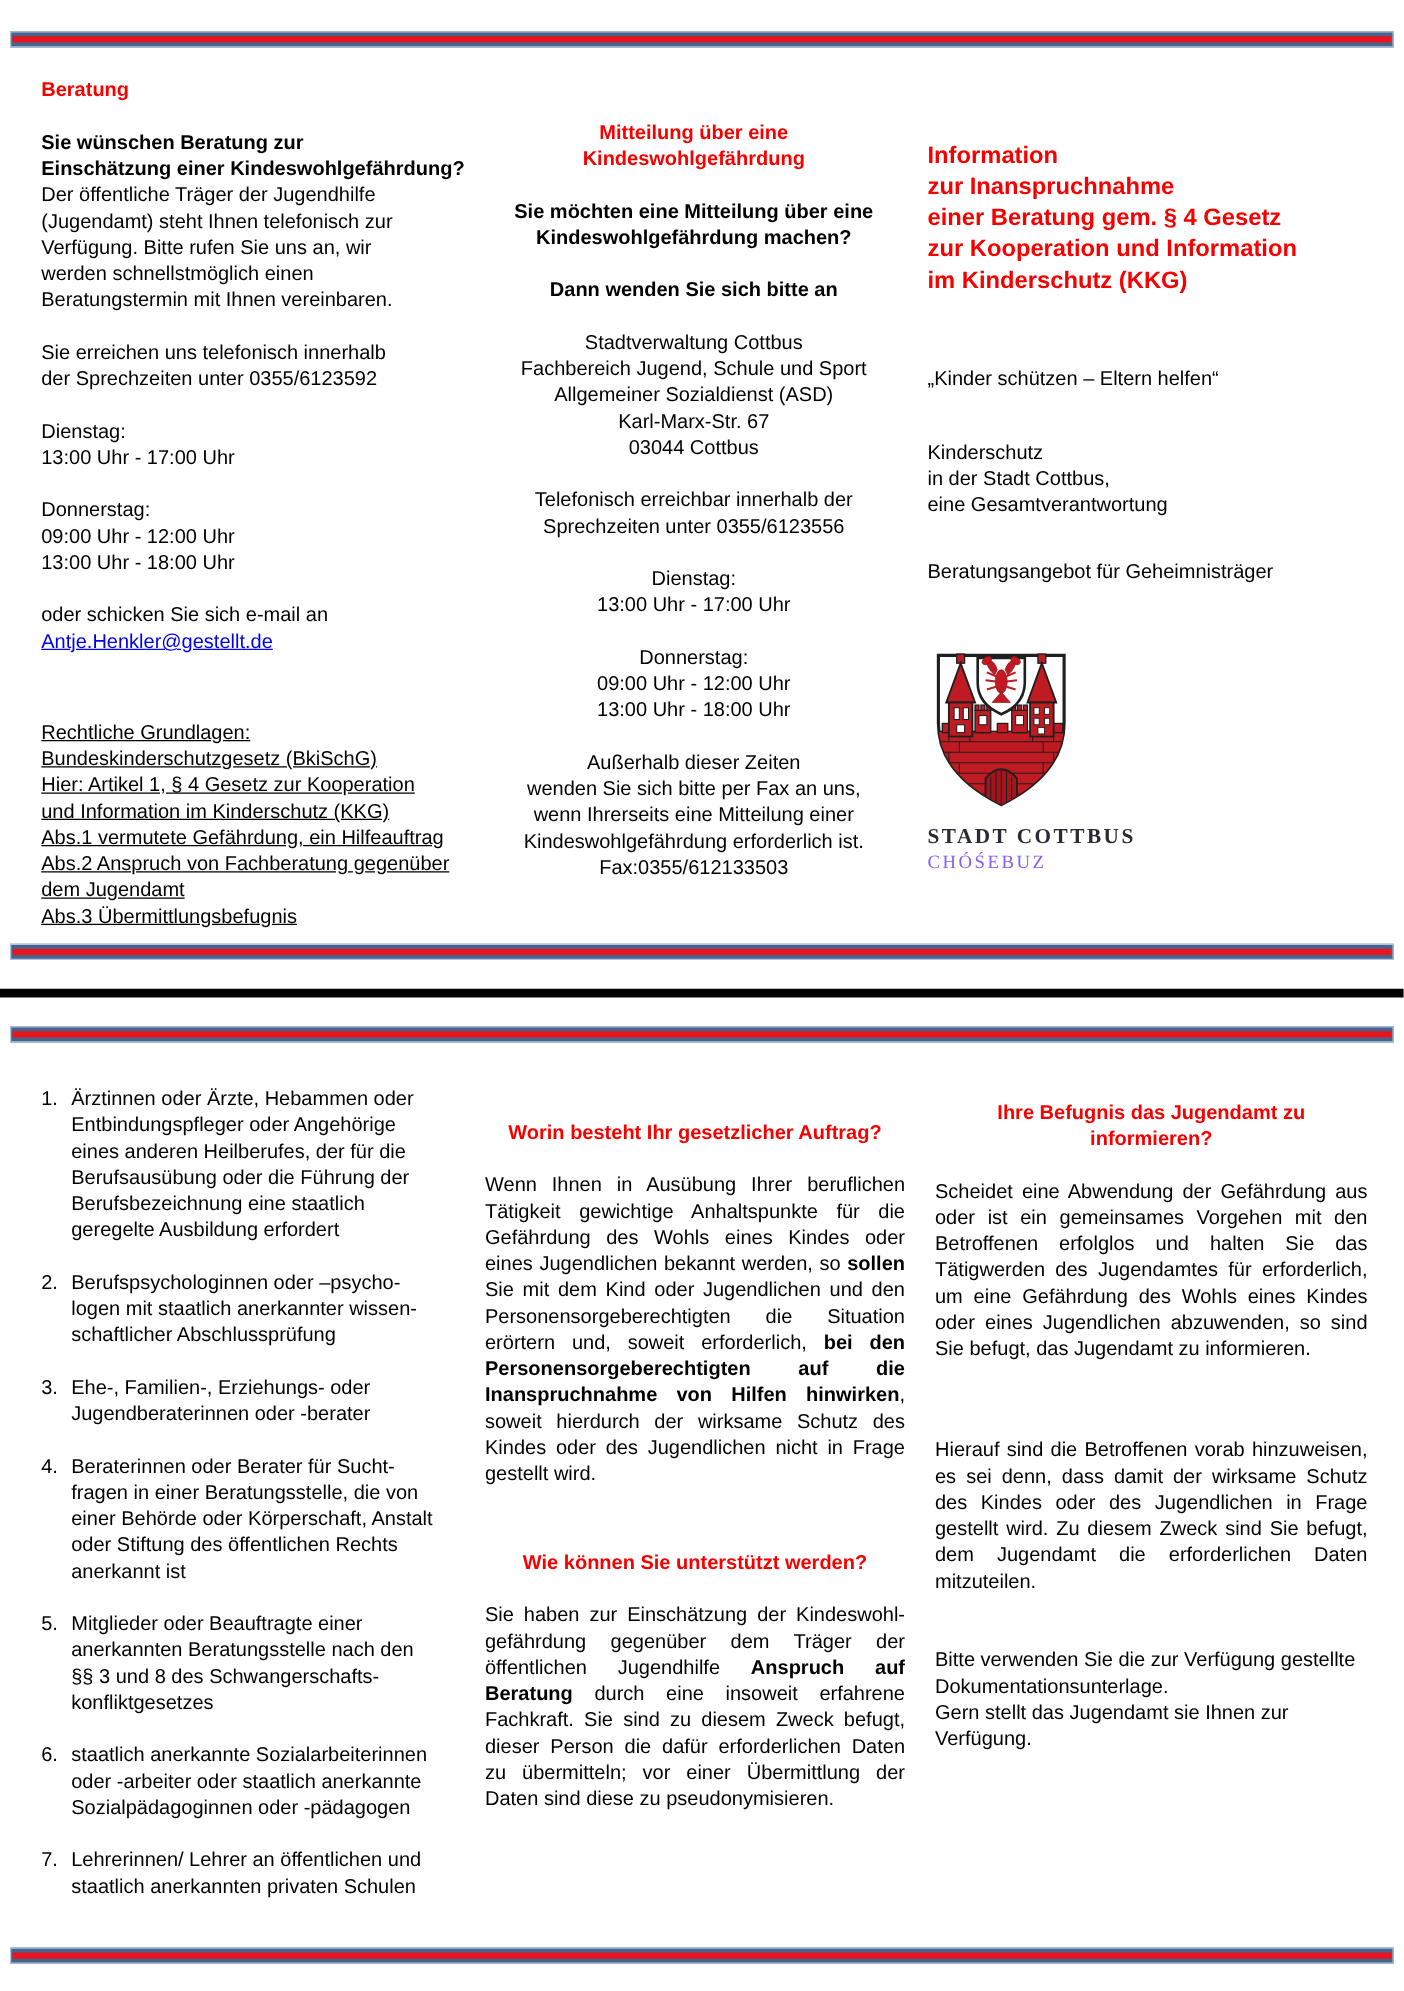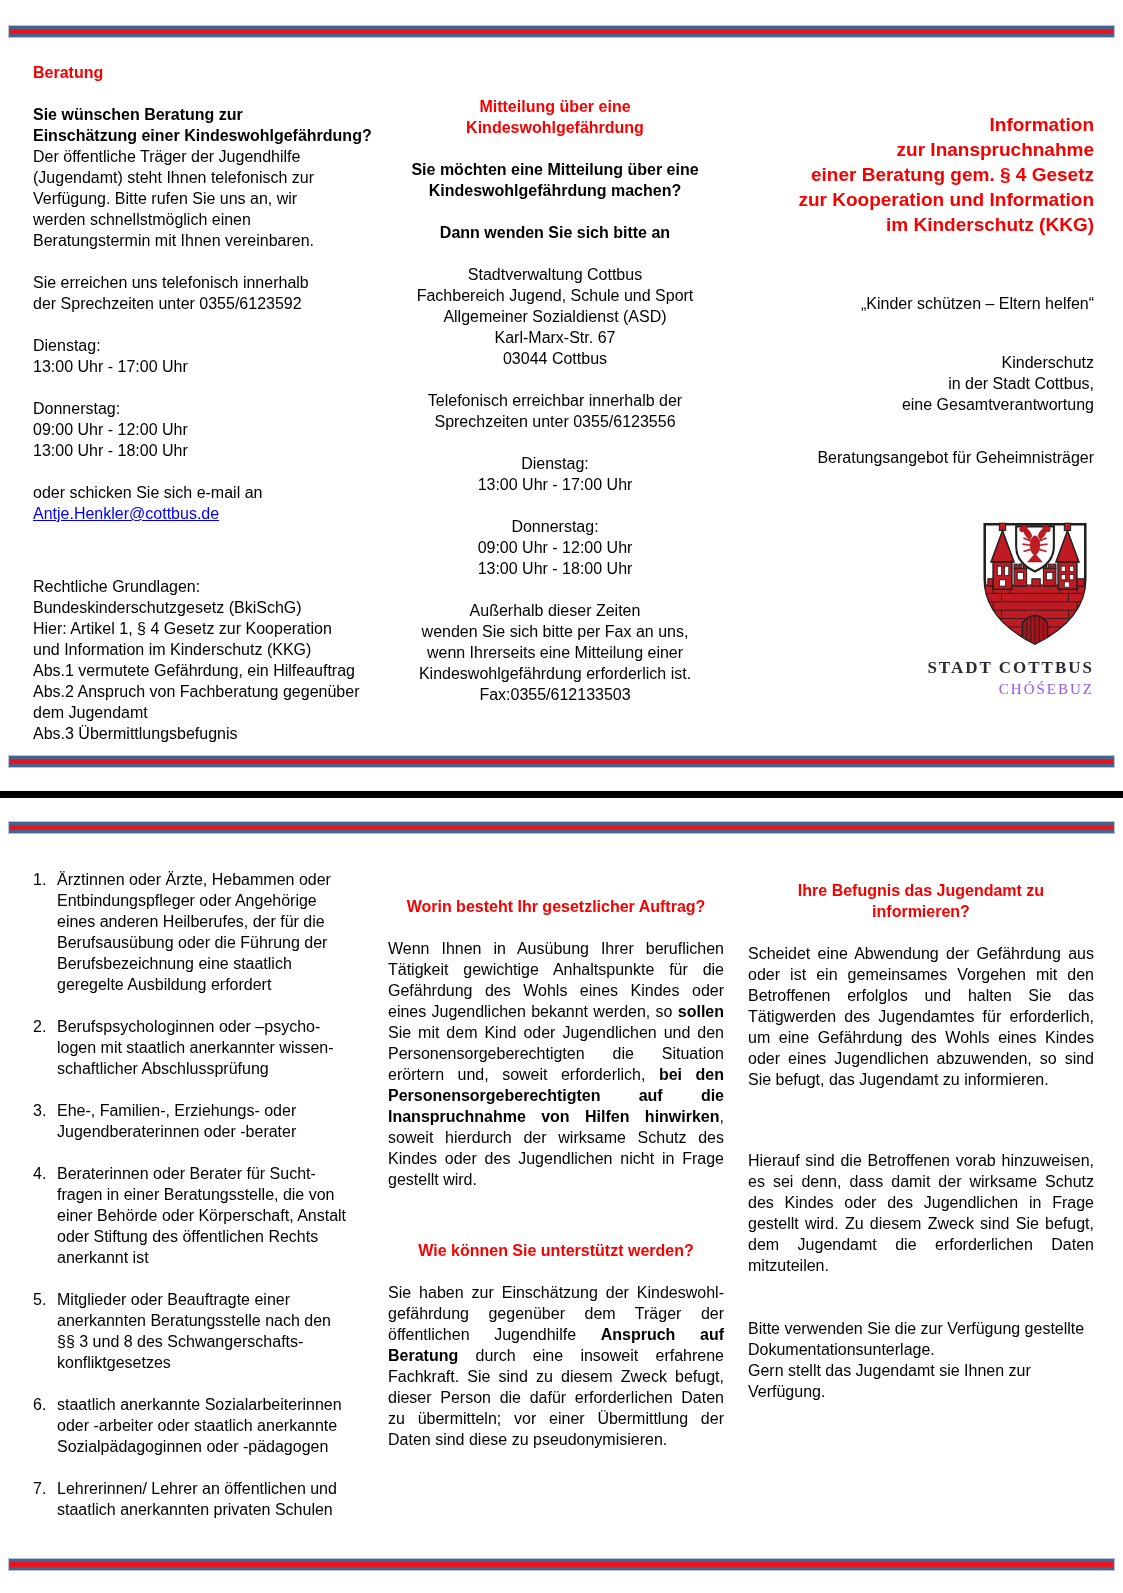--- a/index.html
+++ b/index.html
@@ -24,31 +24,31 @@
   .bar .bar-red{position:absolute;left:1px;right:1px;top:3px;bottom:3px;background:#e8141e;}
   .bar-top{top:25px;}
   .bar-p1-bottom{top:755px;}
   .bar-p2-top{top:821px;}
   .bar-bottom{top:1558px;}
   .pagebreak{position:absolute;left:0;right:0;top:791px;height:7px;background:#000;}
 
   
   .p1c1{left:33px;top:62px;width:342px;}
   .p1c2{left:390px;top:96px;width:330px;text-align:center;}
-  .p1c3{left:742px;top:112px;width:352px;text-align:right;}
+  .p1c3{left:742px;top:112px;width:352px;text-align:left;}
   .p1c3 .title{font-size:19px;line-height:25px;font-weight:bold;}
   .slogan{margin-top:56px;}
   .subtitle{margin-top:38px;}
   .offer{margin-top:32px;}
   .coat{margin-top:50px;}
   .coat-caption1{font-family:"Liberation Serif", serif;font-weight:bold;font-size:17px;
                  letter-spacing:2px;color:#2b2b33;line-height:22px;margin-top:2px;}
   .coat-caption2{font-family:"Liberation Serif", serif;font-size:15px;letter-spacing:2px;
                  color:#8b5cf6;line-height:20px;}
-  .legal{margin-top:52px;}
+  .legal{margin-top:52px;text-decoration:underline;}
   a.link{color:#0000ee;text-decoration:underline;}
 
   
   .p2c1{left:33px;top:848px;width:342px;}
   .p2c2{left:388px;top:896px;width:336px;}
   .p2c3{left:748px;top:880px;width:346px;}
   .li{display:flex;margin-top:21px;}
   .li .num{width:24px;flex:0 0 24px;}
   .li .txt{flex:1;}
   .h2gap{margin-top:50px;}
@@ -82,21 +82,21 @@
 werden schnellstmöglich einen
 Beratungstermin mit  Ihnen vereinbaren.</p>
   <p class="pre mt">Sie erreichen uns telefonisch innerhalb
 der Sprechzeiten unter 0355/6123592</p>
   <p class="pre mt">Dienstag:
 13:00 Uhr - 17:00 Uhr</p>
   <p class="pre mt">Donnerstag:
 09:00 Uhr - 12:00 Uhr
 13:00 Uhr - 18:00 Uhr</p>
   <p class="mt">oder schicken Sie sich e-mail an</p>
-  <p><a class="link" href="#">Antje.Henkler@cottbus.de</a></p>
+  <p><a class="link" href="#">Antje.Henkler@gestellt.de</a></p>
   <p class="pre legal">Rechtliche Grundlagen:
 Bundeskinderschutzgesetz (BkiSchG)
 Hier: Artikel 1, § 4 Gesetz zur Kooperation
 und Information im Kinderschutz (KKG)
 Abs.1 vermutete Gefährdung, ein Hilfeauftrag
 Abs.2 Anspruch von Fachberatung gegenüber
 dem Jugendamt
 Abs.3 Übermittlungsbefugnis</p>
 </section>
 

